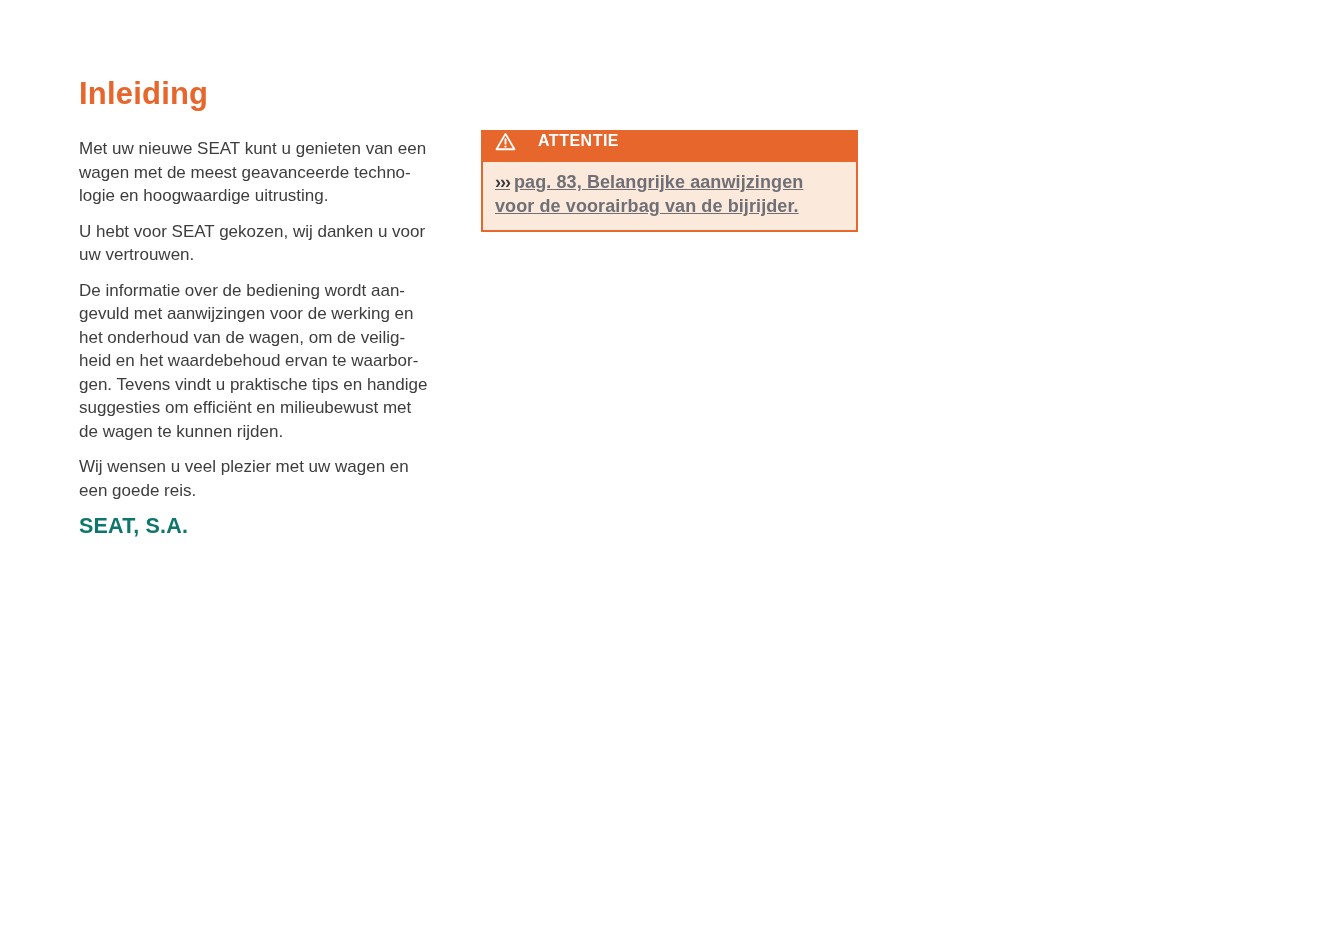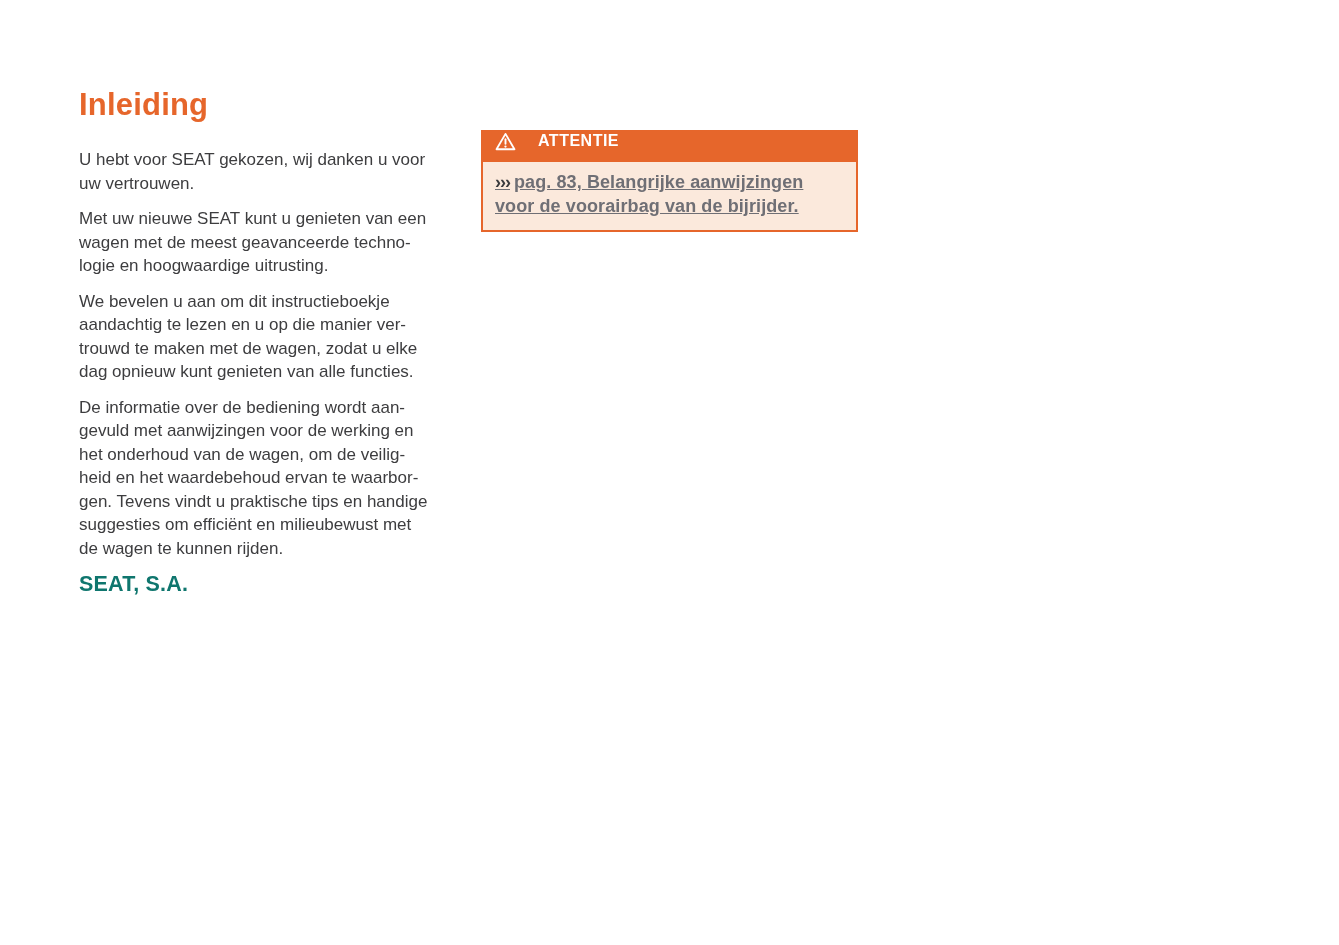--- a/index.html
+++ b/index.html
@@ -13,21 +13,21 @@
   .page {
     position: relative;
     width: 1339px;
     height: 945px;
     overflow: hidden;
     background: #ffffff;
   }
   .left-col {
     position: absolute;
     left: 79px;
-    top: 87px;
+    top: 76px;
     width: 395px;
   }
   .page-title {
     margin: 0 0 25px 0;
     font-size: 31px;
     line-height: 36px;
     font-weight: 700;
     color: #E6662B;
     letter-spacing: 0.2px;
   }
@@ -100,36 +100,34 @@
   }
 </style>
 </head>
 <body>
 
 <div class="page">
 
   <div class="left-col">
     <h1 class="page-title">Inleiding</h1>
 
-    <p class="para">U hebt voor SEAT gekozen, wij danken u voor
-uw vertrouwen.</p>
     <p class="para">Met uw nieuwe SEAT kunt u genieten van een
 wagen met de meest geavanceerde techno-
 logie en hoogwaardige uitrusting.</p>
-    <p class="para">We bevelen u aan om dit instructieboekje
-aandachtig te lezen en u op die manier ver-
-trouwd te maken met de wagen, zodat u elke
-dag opnieuw kunt genieten van alle functies.</p>
+    <p class="para">U hebt voor SEAT gekozen, wij danken u voor
+uw vertrouwen.</p>
     <p class="para">De informatie over de bediening wordt aan-
 gevuld met aanwijzingen voor de werking en
 het onderhoud van de wagen, om de veilig-
 heid en het waardebehoud ervan te waarbor-
 gen. Tevens vindt u praktische tips en handige
 suggesties om efficiënt en milieubewust met
 de wagen te kunnen rijden.</p>
+    <p class="para">Wij wensen u veel plezier met uw wagen en
+een goede reis.</p>
 
     <p class="signature">SEAT, S.A.</p>
   </div>
 
   <div class="attention-box">
     <div class="attention-header">
       <span class="warning-icon">
         <svg width="21" height="19" viewBox="0 0 24 22" aria-hidden="true">
           <path d="M12 2.2 L22.4 20 L1.6 20 Z" fill="none" stroke="#ffffff" stroke-width="2.1" stroke-linejoin="round"></path>
           <line x1="12" y1="8.3" x2="12" y2="13.6" stroke="#ffffff" stroke-width="2.2" stroke-linecap="round"></line>

